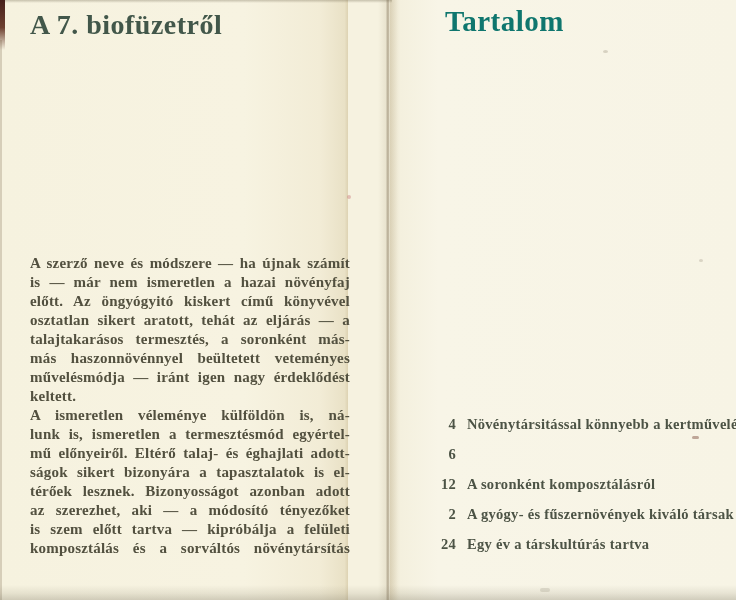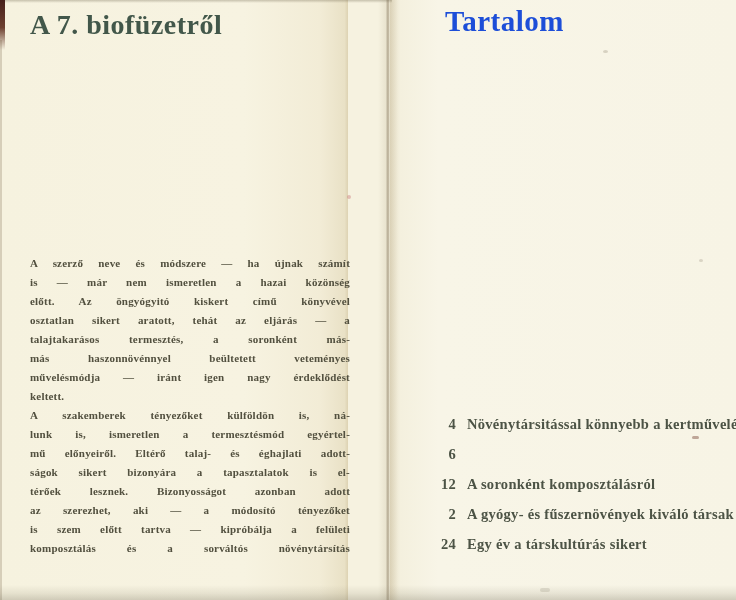--- a/index.html
+++ b/index.html
@@ -38,21 +38,21 @@
     letter-spacing: 0.5px;
     white-space: nowrap;
   }
   .titleL { left: 30px; top: 9px; font-size: 28px; }
   .titleR { left: 445px; top: 5px; font-size: 29px; }
 
   .body-text {
     position: absolute; left: 30px; top: 254px; width: 320px;
   }
   .body-line {
-    font-size: 11px;
+    font-size: 15px;
     font-weight: bold;
     line-height: 19px;
     letter-spacing: 0.2px;
     text-align: justify;
     text-align-last: justify;
     white-space: normal;
   }
   .body-line.para-end { text-align-last: left; }
 
   .toc {
@@ -101,62 +101,62 @@
 </head>
 <body>
 
 <div class="scan">
 
   <div class="page-left">
     <div class="titleL" style="color: rgb(66, 87, 74);">A 7. biofüzetről</div>
 
     <div class="body-text" style="color: rgb(82, 80, 63);">
       <div class="body-line">A szerző neve és módszere — ha újnak számít</div>
-      <div class="body-line">is — már nem ismeretlen a hazai közönség</div>
+      <div class="body-line">is — már nem ismeretlen a hazai növényfaj</div>
       <div class="body-line">előtt. Az öngyógyitó kiskert című könyvével</div>
       <div class="body-line">osztatlan sikert aratott, tehát az eljárás — a</div>
       <div class="body-line">talajtakarásos termesztés, a soronként más-</div>
       <div class="body-line">más haszonnövénnyel beültetett veteményes</div>
       <div class="body-line">művelésmódja — iránt igen nagy érdeklődést</div>
       <div class="body-line para-end">keltett.</div>
 
-      <div class="body-line">A szakemberek tényezőket külföldön is, ná-</div>
+      <div class="body-line">A ismeretlen véleménye külföldön is, ná-</div>
       <div class="body-line">lunk is, ismeretlen a termesztésmód egyértel-</div>
       <div class="body-line">mű előnyeiről. Eltérő talaj- és éghajlati adott-</div>
       <div class="body-line">ságok sikert bizonyára a tapasztalatok is el-</div>
       <div class="body-line">térőek lesznek. Bizonyosságot azonban adott</div>
       <div class="body-line">az szerezhet, aki — a módosító tényezőket</div>
       <div class="body-line">is szem előtt tartva — kipróbálja a felületi</div>
       <div class="body-line">komposztálás és a sorváltós növénytársítás</div>
     </div>
   </div>
 
   <div class="page-right"></div>
 
-  <div class="titleR" style="color: #1d4ed8;">Tartalom</div>
+  <div class="titleR" style="color: #0f766e;">Tartalom</div>
 
   <div class="toc" style="color: rgb(76, 83, 69);">
     <div class="toc-row">
       <span class="toc-num">4</span>
       <span class="toc-label">Növénytársitással könnyebb a kertművelés</span>
     </div>
     <div class="toc-row">
       <span class="toc-num">6</span>
     </div>
     <div class="toc-row">
       <span class="toc-num">12</span>
       <span class="toc-label">A soronként komposztálásról</span>
     </div>
     <div class="toc-row">
       <span class="toc-num">2</span>
       <span class="toc-label">A gyógy- és fűszernövények kiváló társak</span>
     </div>
     <div class="toc-row">
       <span class="toc-num">24</span>
-      <span class="toc-label">Egy év a társkultúrás sikert</span>
+      <span class="toc-label">Egy év a társkultúrás tartva</span>
     </div>
   </div>
 
   <div class="gutter"></div>
   <div class="edge-top"></div>
   <div class="edge-left-top"></div>
   <div class="edge-left"></div>
   <div class="edge-bottom"></div>
   <div class="speck speck-1"></div>
   <div class="speck speck-2"></div>

